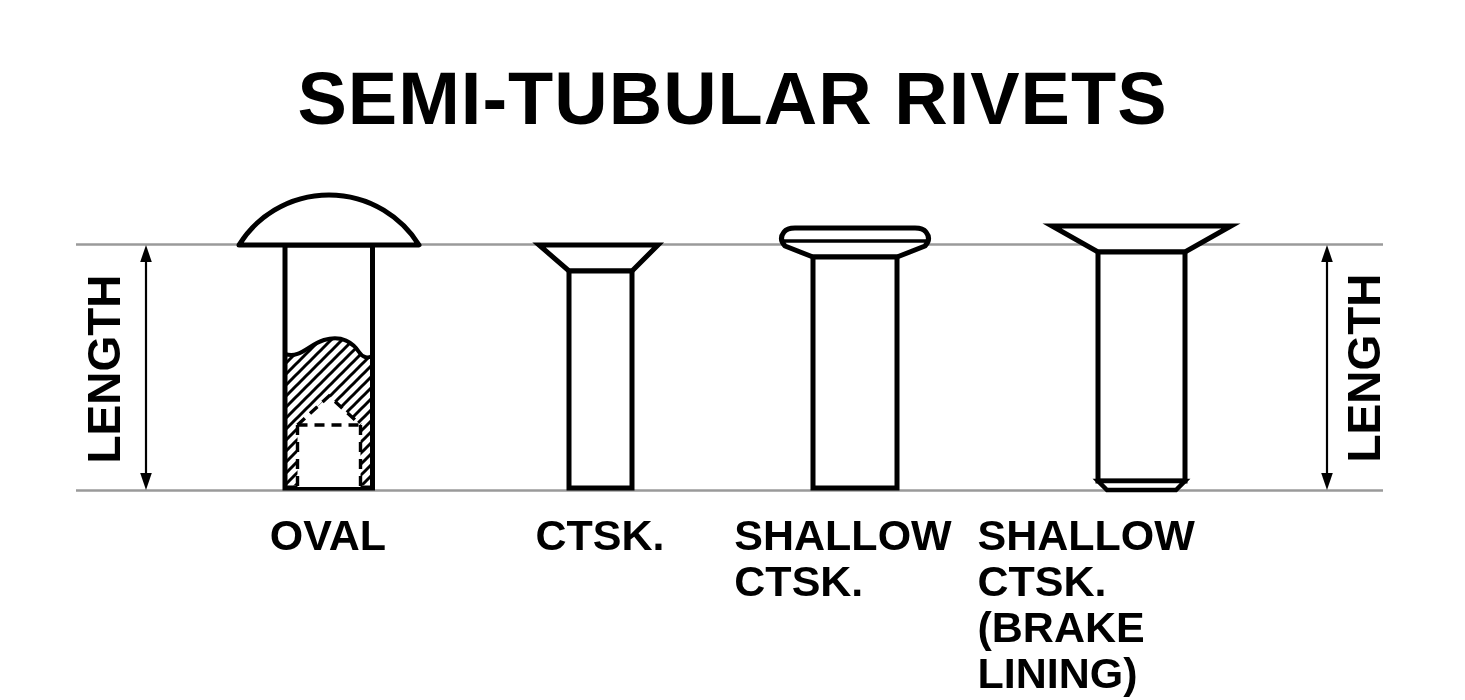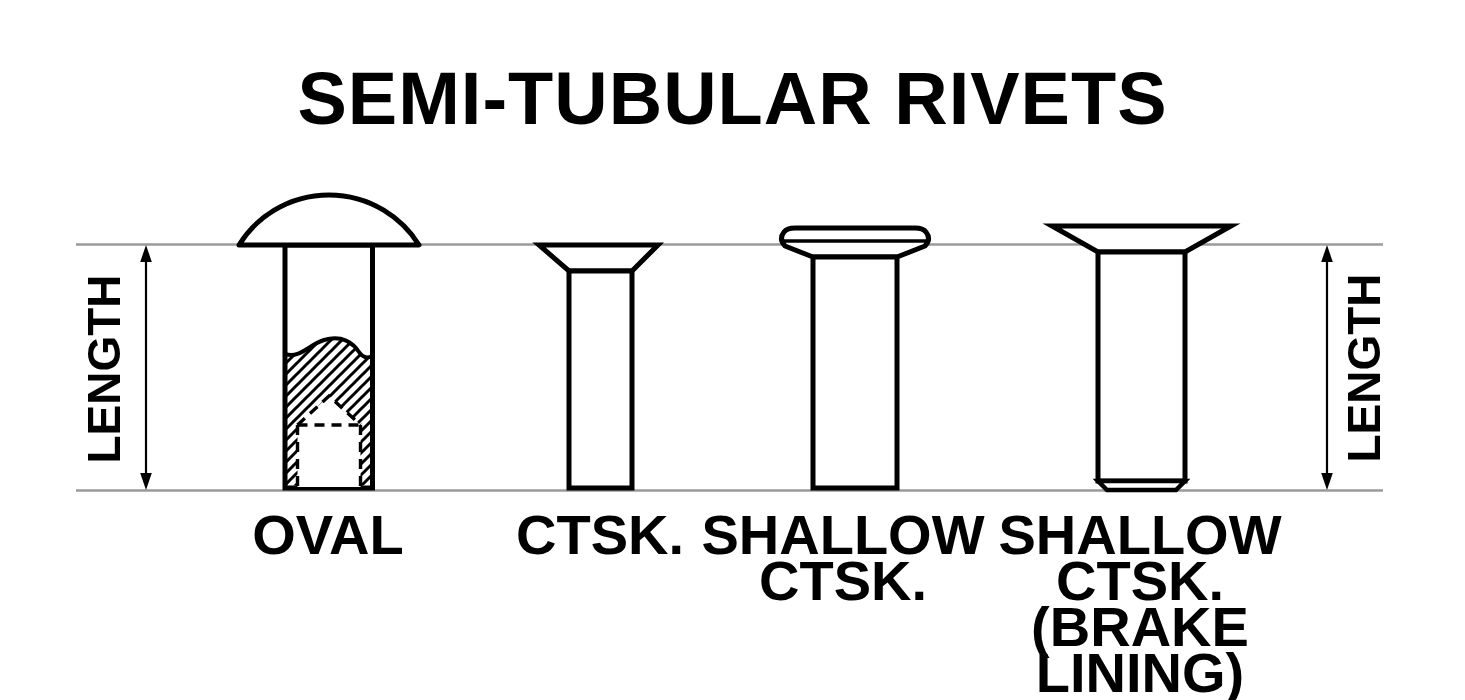--- a/index.html
+++ b/index.html
@@ -30,22 +30,22 @@
     color:#000;
     white-space:nowrap;
     transform:translate(-50%,-50%) rotate(-90deg);
   }
   .length-label.left{ left:104px; top:369px; }
   .length-label.right{ left:1364px; top:368px; }
   .rivet-label{
     position:absolute;
     top:512px;
     transform:translateX(-50%);
-    text-align:center;
-    font-size:56px;
+    text-align:left;
+    font-size:43px;
     line-height:46px;
     font-weight:bold;
     color:#000;
     white-space:pre-line;
   }
   .rivet-label.l1{ left:328px; }
   .rivet-label.l2{ left:600px; }
   .rivet-label.l3{ left:843px; }
   .rivet-label.l4{ left:1140px; }
 </style>

